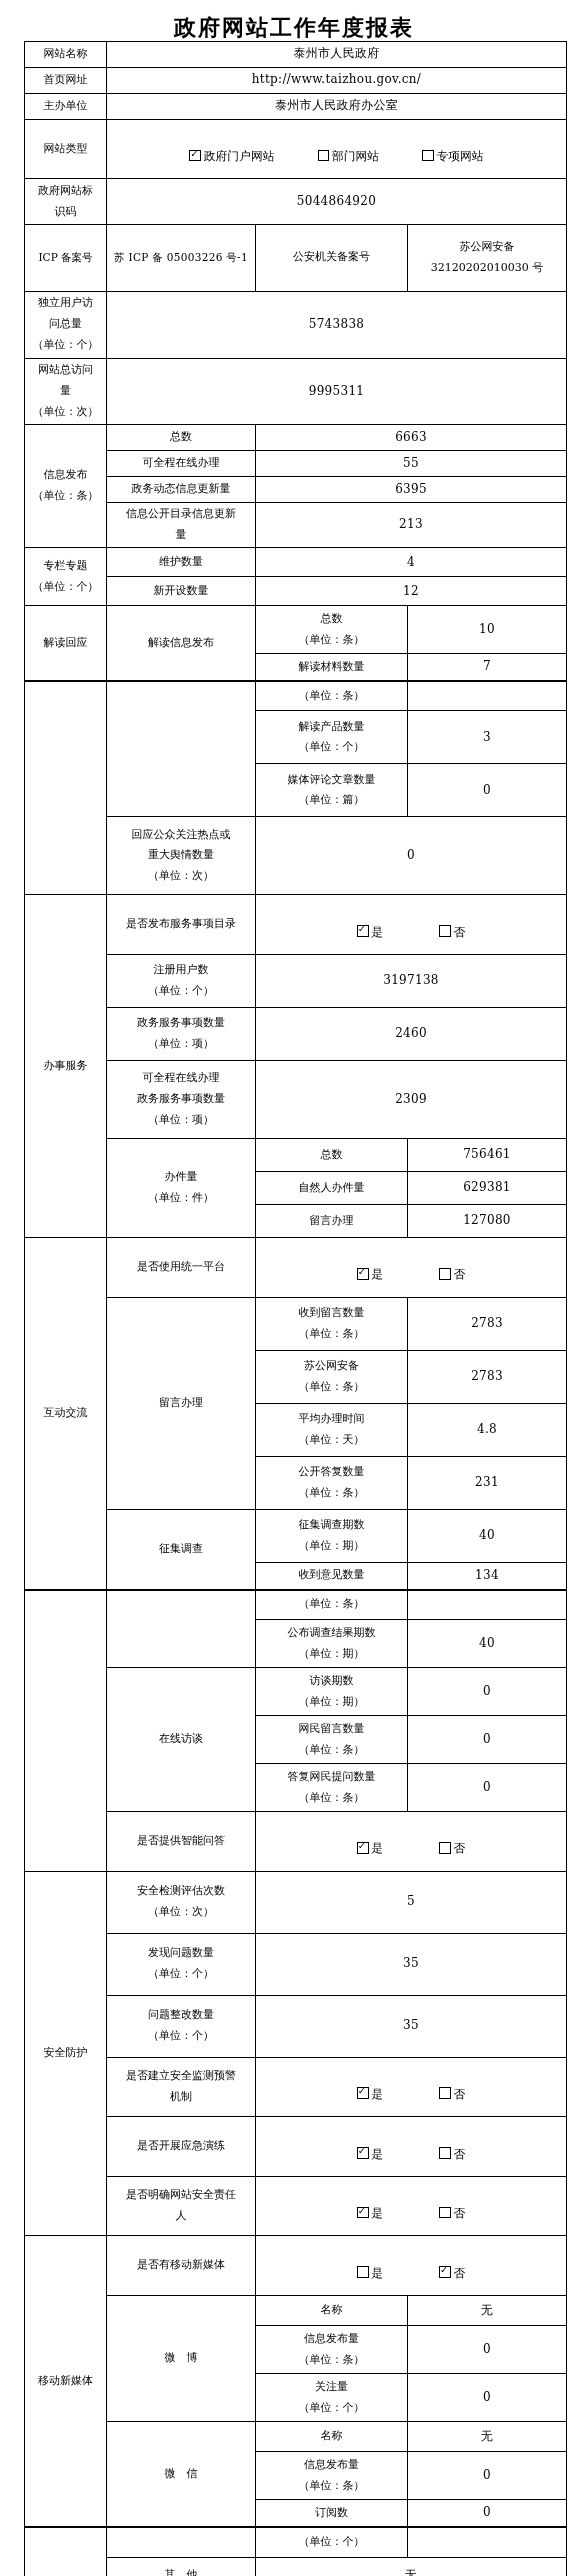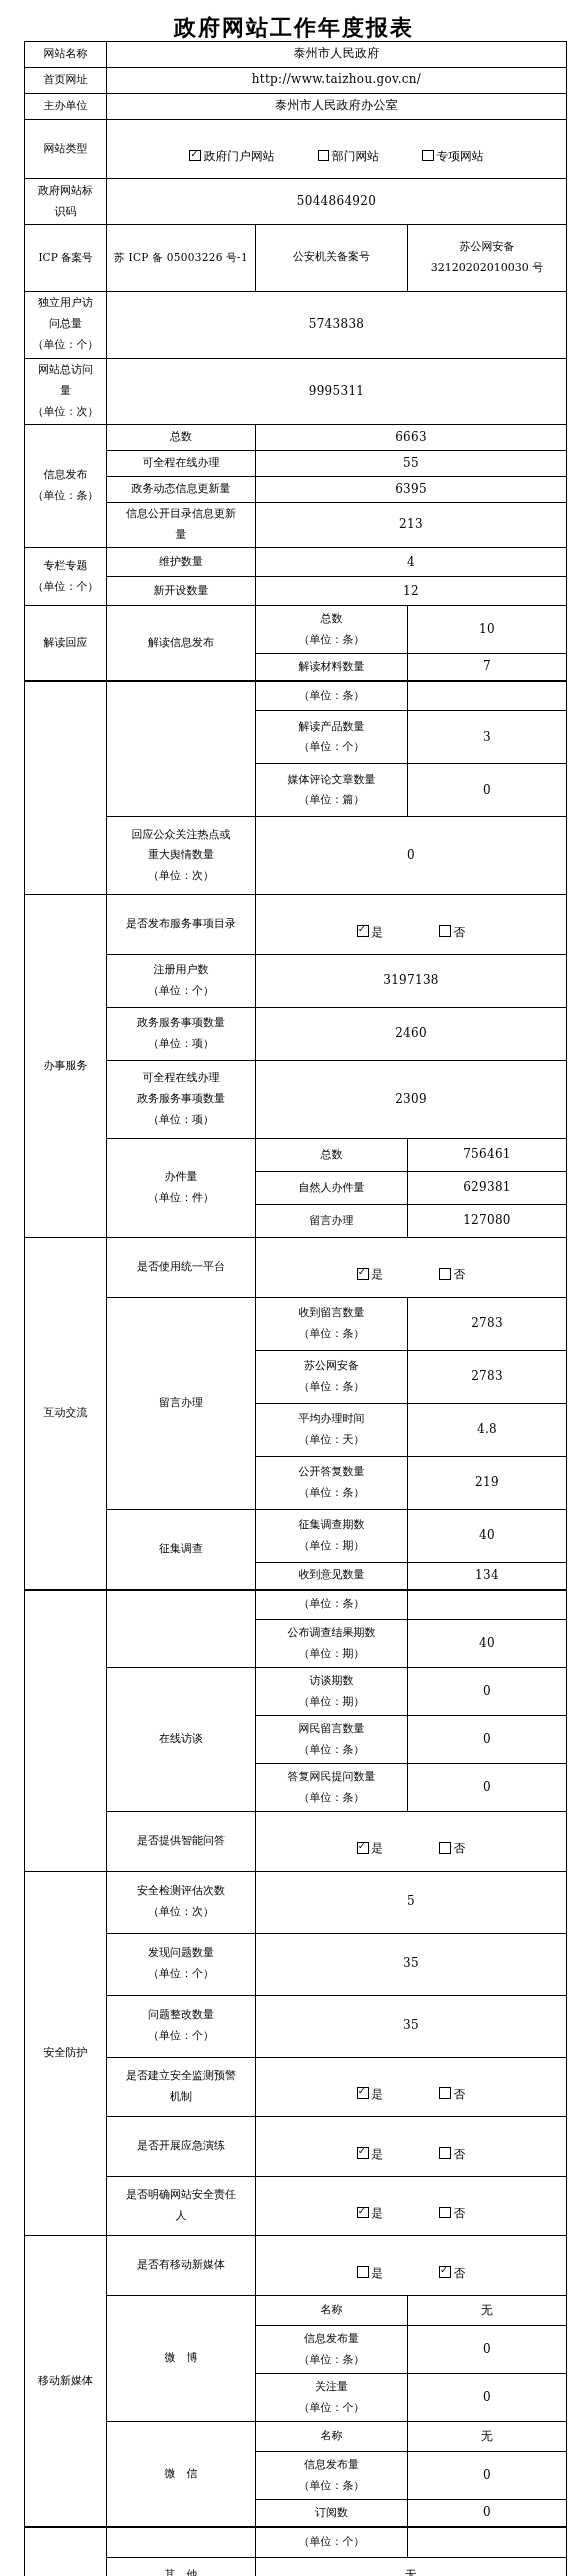--- a/index.html
+++ b/index.html
@@ -218,21 +218,21 @@
       <td class="val">2783</td>
     </tr>
     <tr style="height:53px">
       <td class="lab">平均办理时间
 （单位：天）</td>
       <td class="val">4.8</td>
     </tr>
     <tr style="height:53px">
       <td class="lab">公开答复数量
 （单位：条）</td>
-      <td class="val">219</td>
+      <td class="val">231</td>
     </tr>
     <tr style="height:53px">
       <td class="grp" rowspan="2">征集调查</td>
       <td class="lab">征集调查期数
 （单位：期）</td>
       <td class="val">40</td>
     </tr>
     <tr style="height:27.5px">
       <td class="lab">收到意见数量</td>
       <td class="val">134</td>

